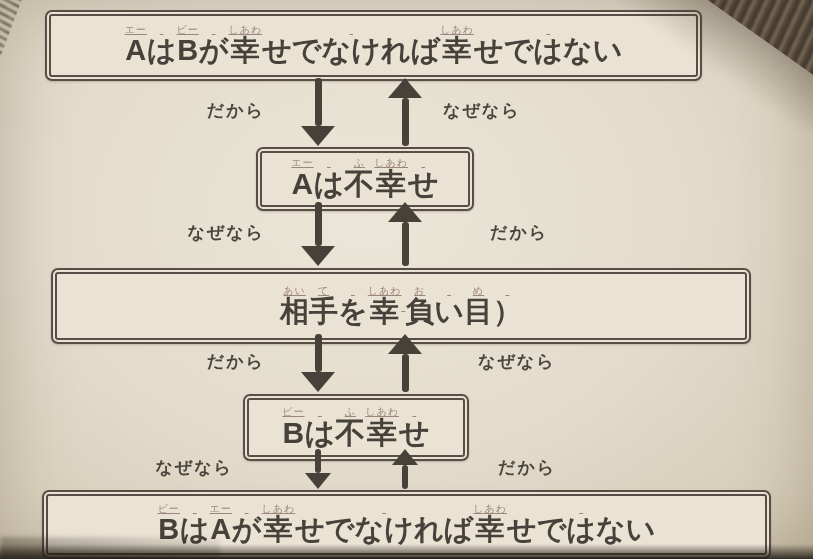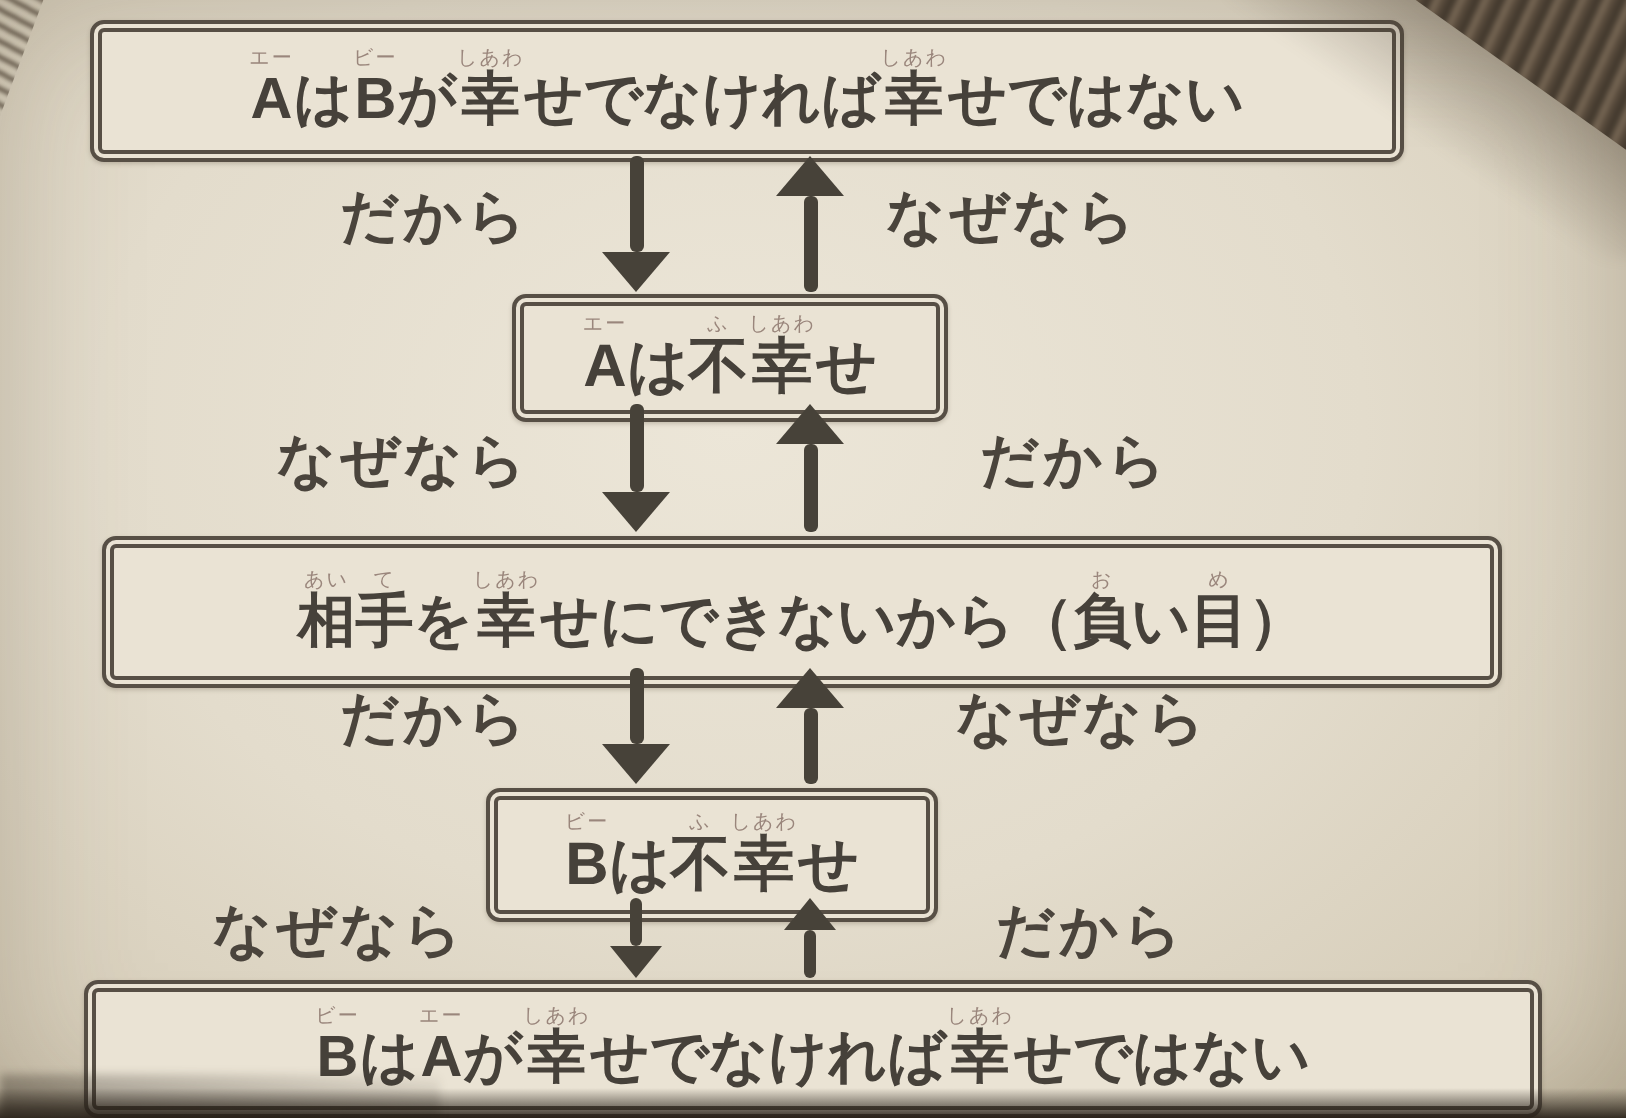--- a/index.html
+++ b/index.html
@@ -42,30 +42,30 @@
   
   .box{
     position:absolute;display:flex;align-items:center;justify-content:center;
     border:6px double #574f45;border-radius:7px;
     background:#eae3d4;color:#46413a;font-weight:700;
     box-shadow:0 1px 2px rgba(80,68,50,.25);
   }
   .box .seg{display:inline-flex;flex-direction:column;align-items:center;vertical-align:bottom;}
   .box .seg .rt{
     font-size:10px;line-height:11px;height:11px;font-weight:400;
-    color:#9a867c;letter-spacing:1px;white-space:nowrap;
+    color:#9a867c;letter-spacing:1px;white-space:nowrap;text-decoration:underline;
   }
   .box .seg .rb{line-height:1.08;white-space:pre;}
   .fs-lg .rb{font-size:29px;}
   .fs-xl .rb{font-size:30px;}
   
   .row{position:absolute;left:0;width:813px;}
   .lbl{
     position:absolute;top:50%;transform:translateY(-58%);
-    color:#4a443c;font-size:29px;font-weight:700;letter-spacing:2px;white-space:nowrap;
+    color:#4a443c;font-size:17px;font-weight:700;letter-spacing:2px;white-space:nowrap;
   }
   .lbl.left{left:60px;width:205px;text-align:right;}
   .lbl.right{text-align:left;}
   .arr{position:absolute;top:0;bottom:0;width:38px;display:flex;flex-direction:column;align-items:center;}
   .arr .stem{width:7px;flex:1;background:#474239;border-radius:3px;}
   .arr .head{width:0;height:0;border-left:17px solid transparent;border-right:17px solid transparent;}
   .arr.down .head{border-top:20px solid #474239;}
   .arr.up .head{border-bottom:20px solid #474239;}
   .arr.small .stem{width:6px;}
   .arr.small .head{border-left-width:13px;border-right-width:13px;}
@@ -175,21 +175,20 @@
       <span class="seg">
         <span class="rt">&nbsp;</span>
         <span class="rb">を</span>
       </span>
       <span class="seg">
         <span class="rt">しあわ</span>
         <span class="rb">幸</span>
       </span>
       <span class="seg">
         <span class="rt">&nbsp;</span>
-        <span class="rb">せにできないから（</span>
       </span>
       <span class="seg">
         <span class="rt">お</span>
         <span class="rb">負</span>
       </span>
       <span class="seg">
         <span class="rt">&nbsp;</span>
         <span class="rb">い</span>
       </span>
       <span class="seg">

